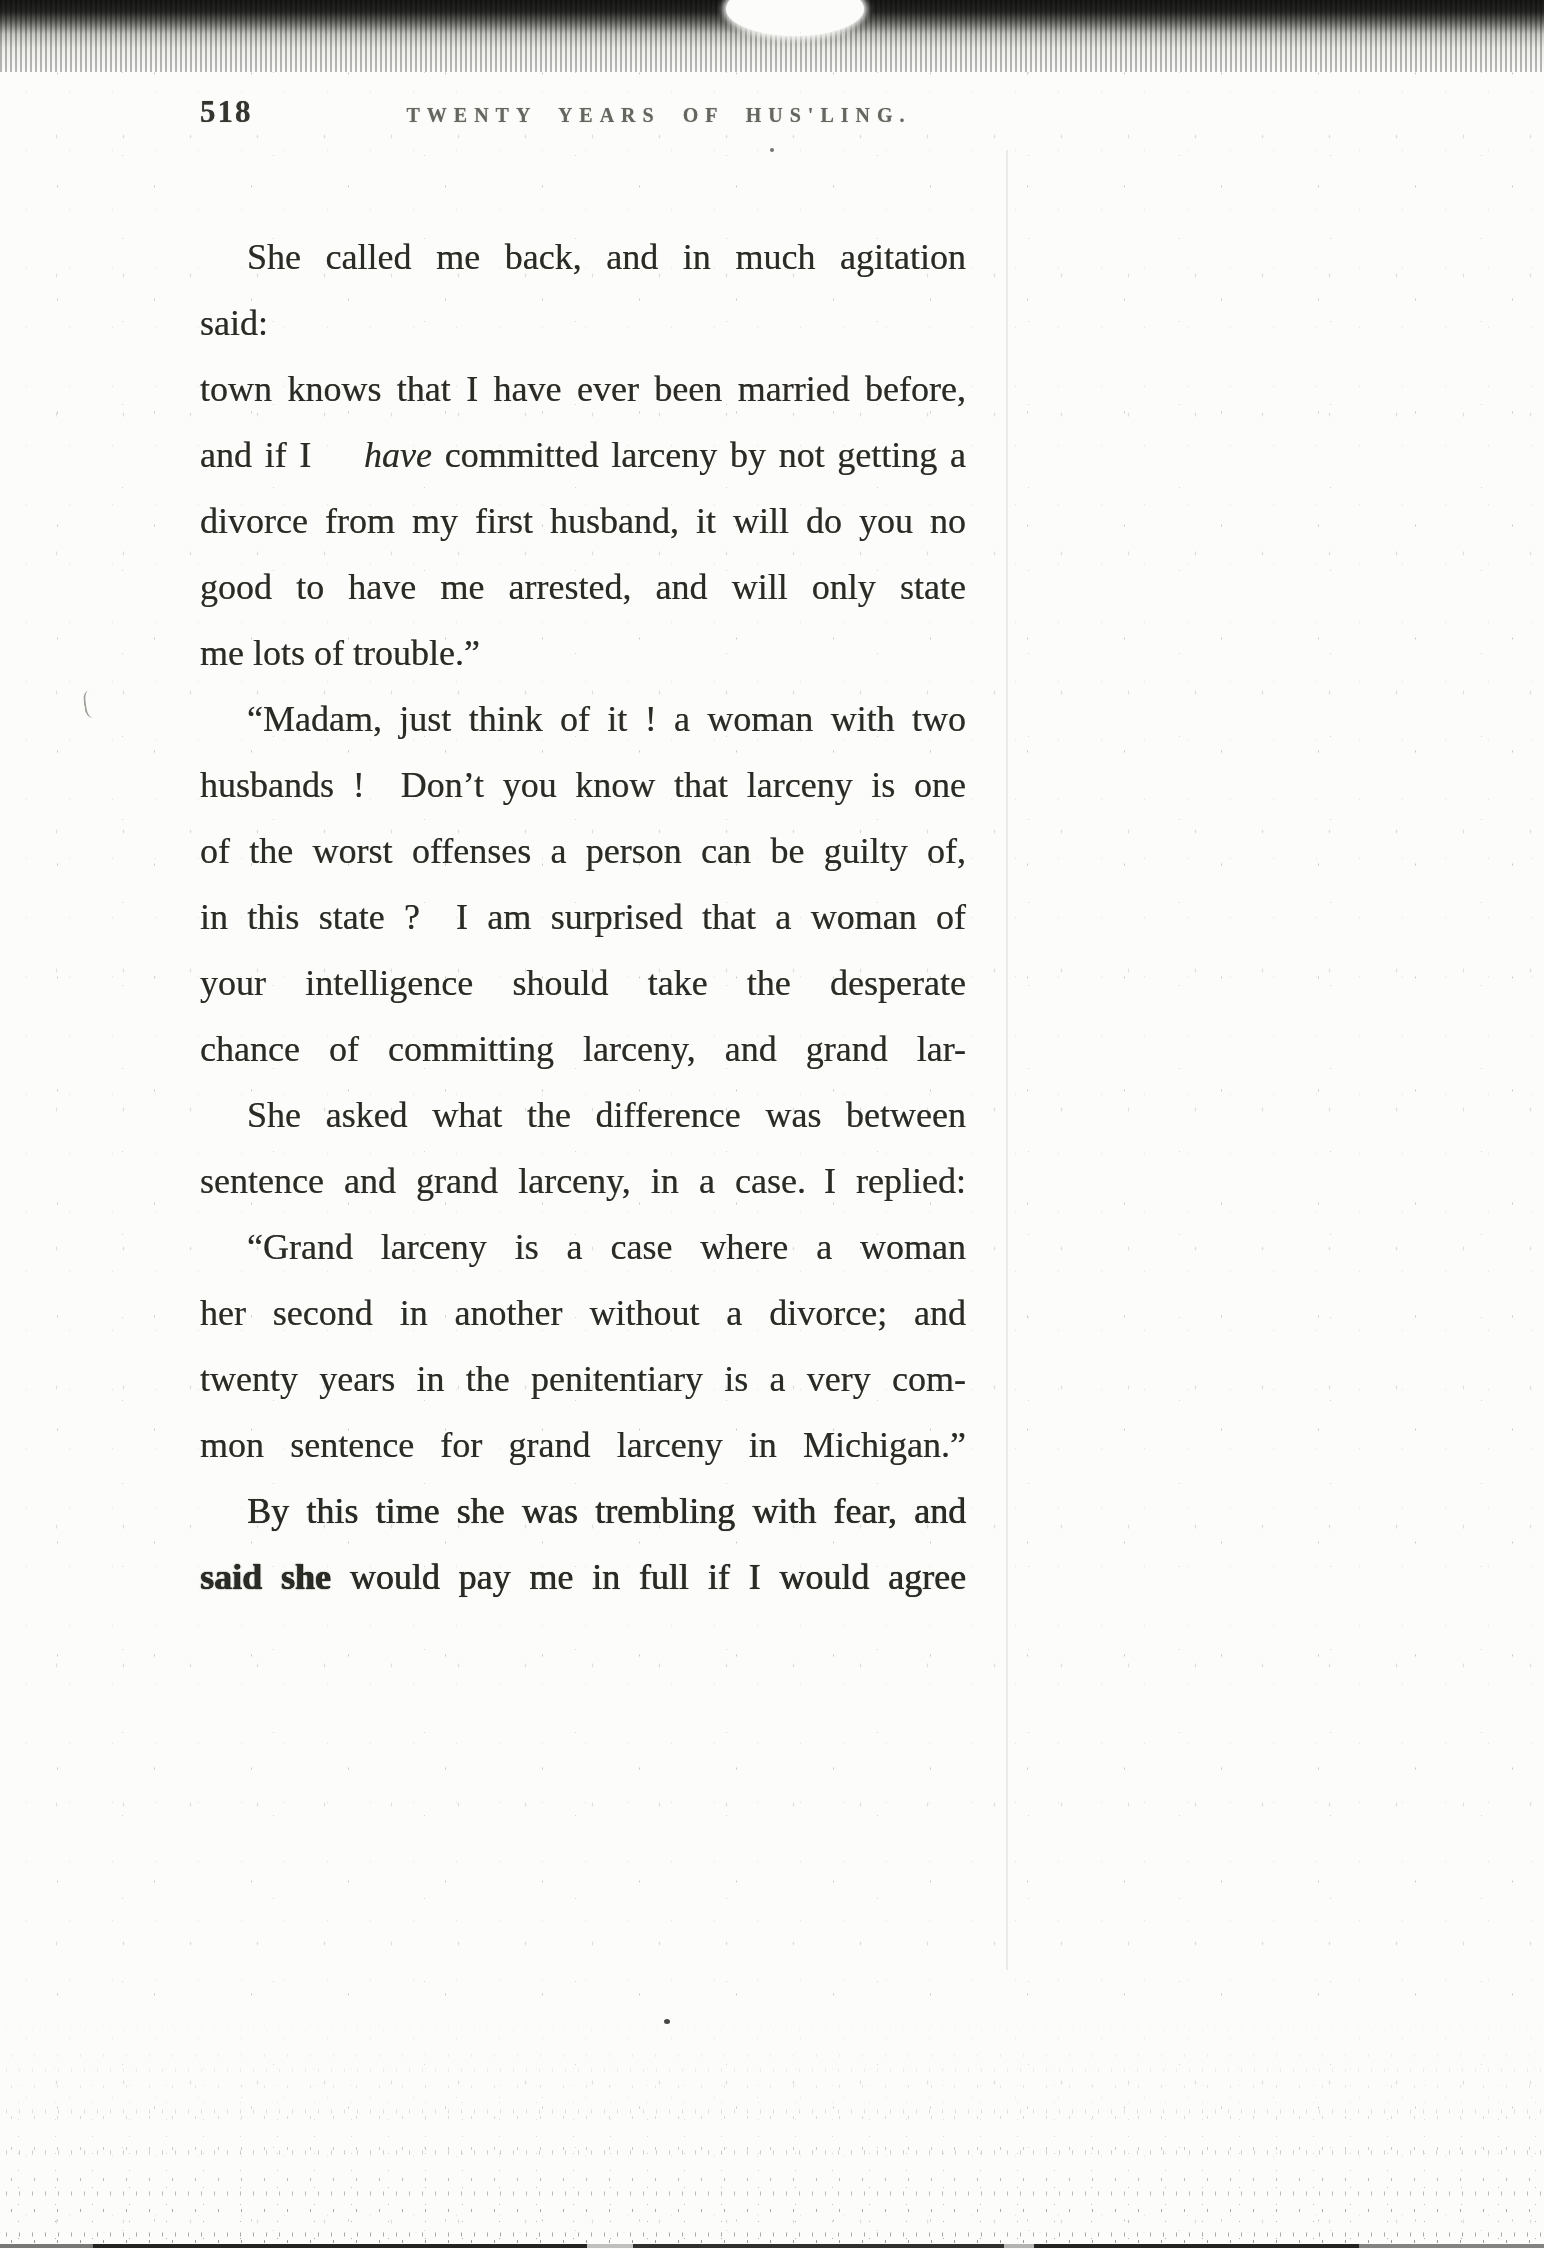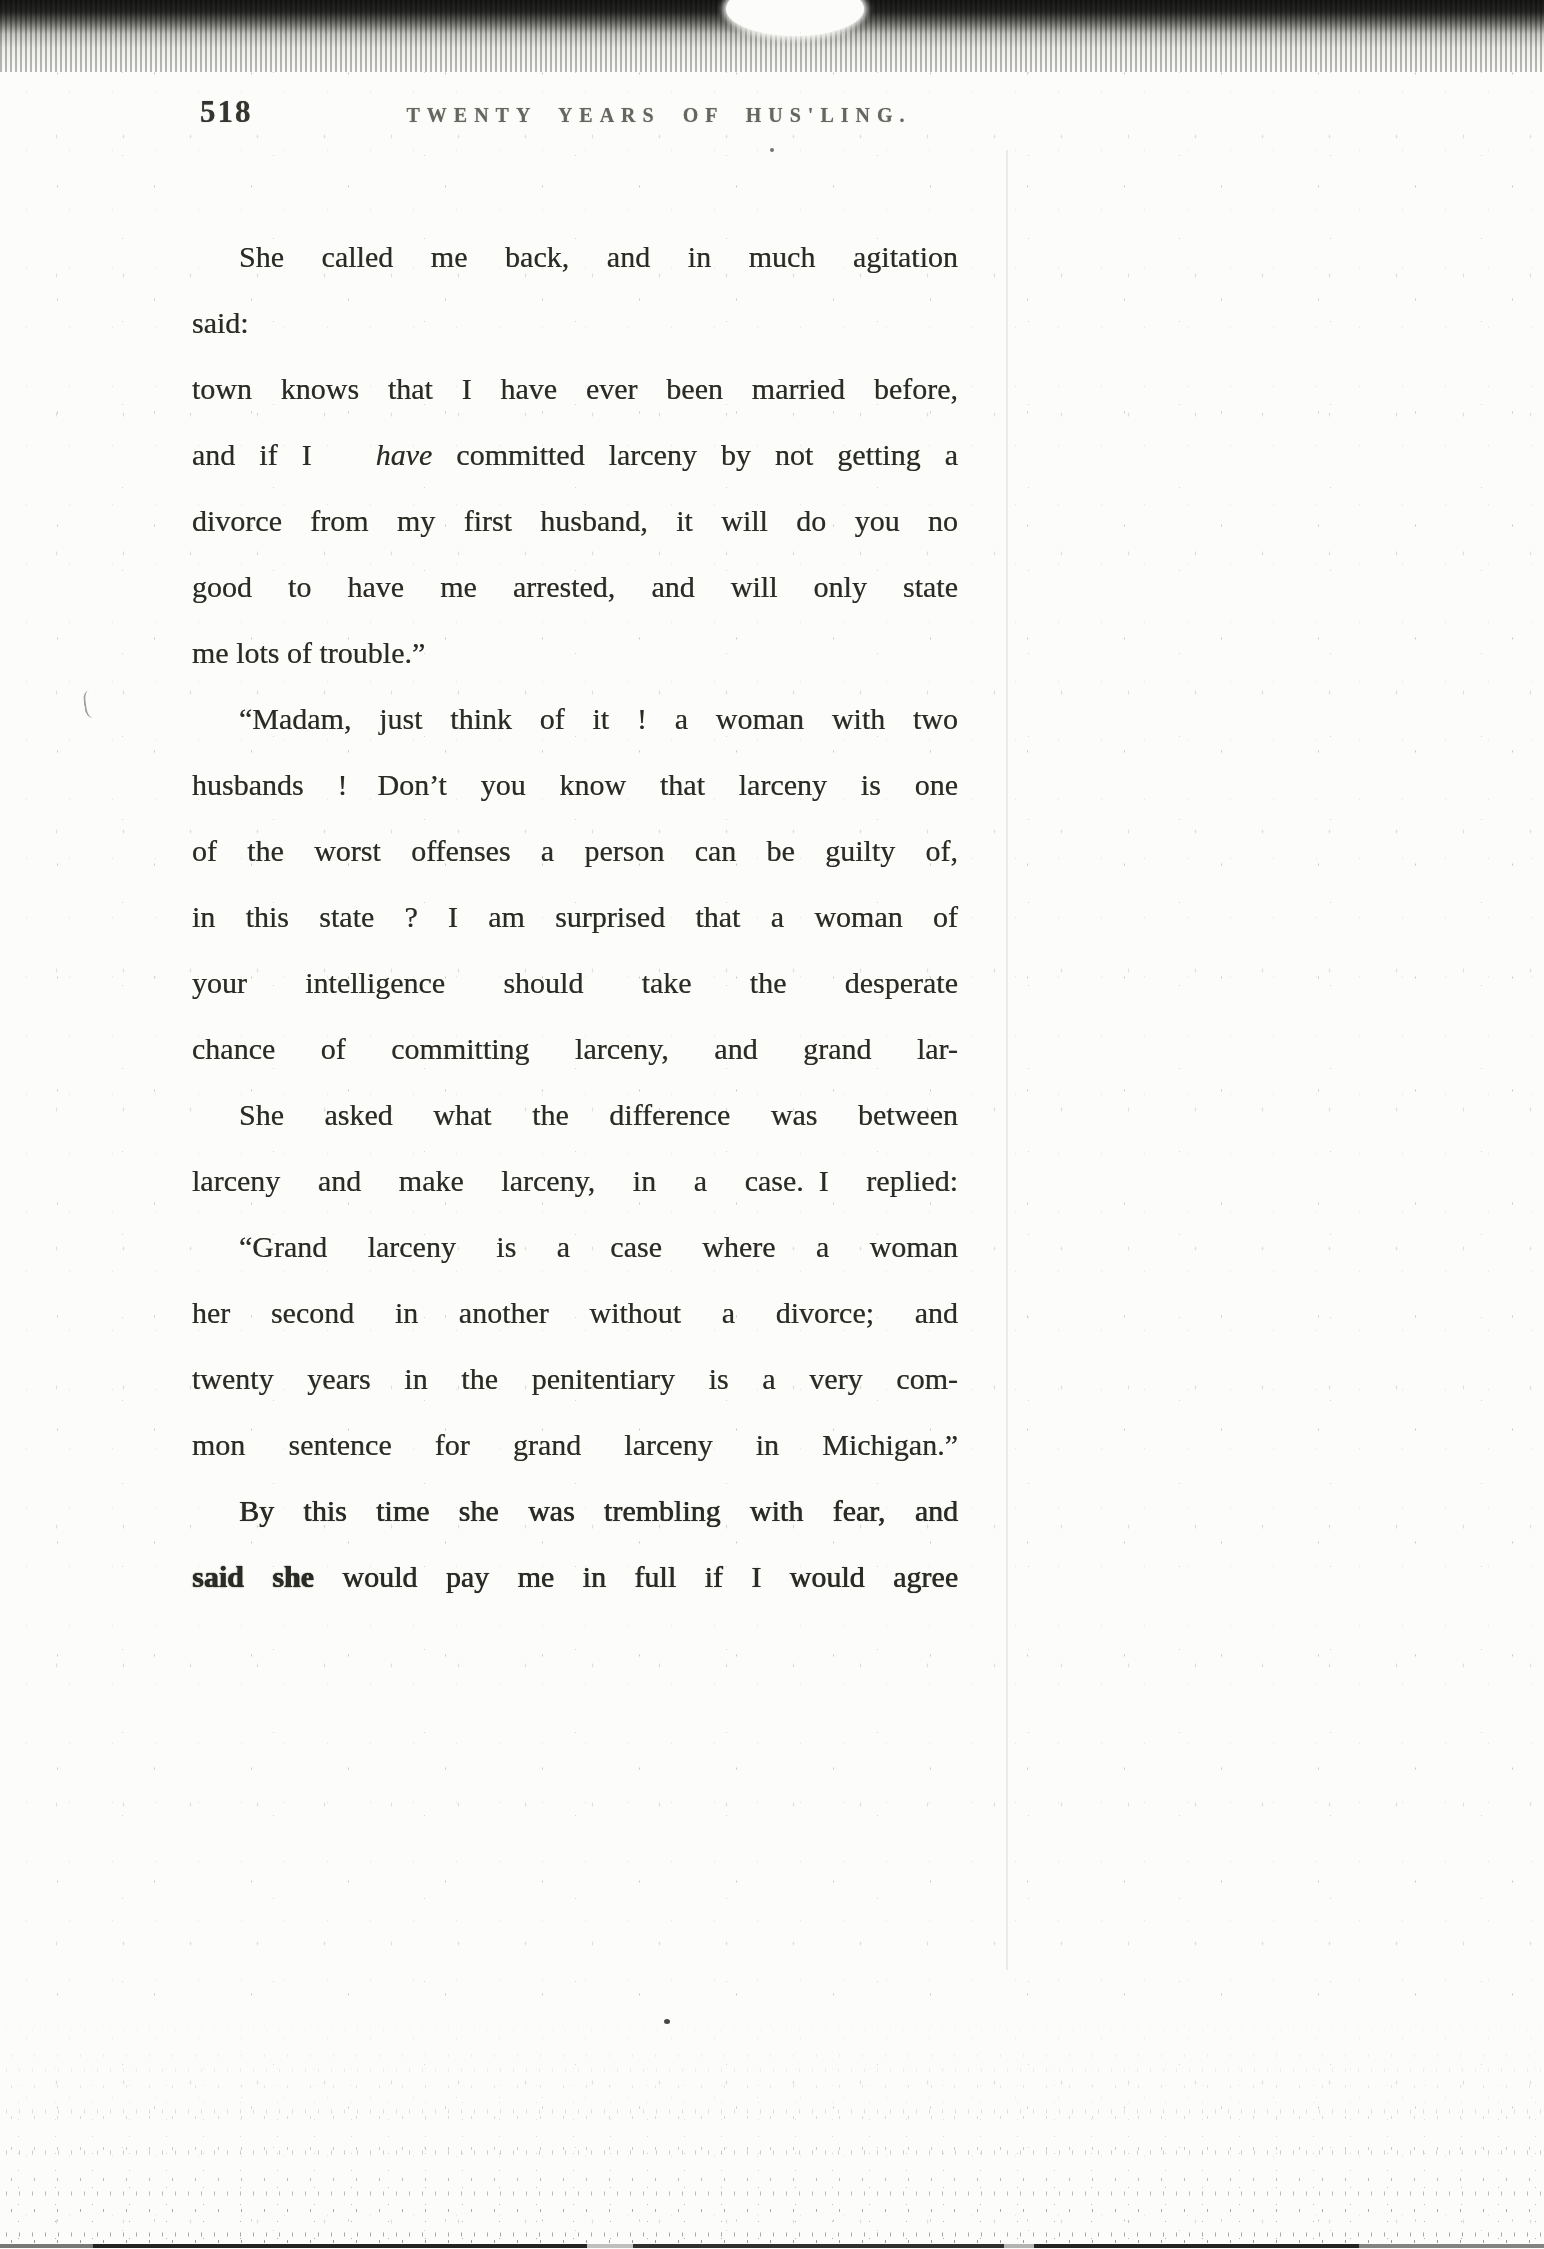--- a/index.html
+++ b/index.html
@@ -98,22 +98,22 @@
     letter-spacing: 7px;
     word-spacing: 10px;
     color: #46463f;
     opacity: .82;
     text-shadow: 0 0 1px rgba(60,60,52,.55);
     white-space: nowrap;
   }
 
   
   .text-col {
-    position: absolute; left: 192px; top: 224px; width: 766px;
-    font-size: 30px;
+    position: absolute; left: 200px; top: 224px; width: 766px;
+    font-size: 36px;
     line-height: 66px;
     color: var(--ink, #2b2b26);
     text-shadow: 0.3px 0.3px 0 rgba(55,55,48,.45), -0.3px -0.2px 0 rgba(55,55,48,.3);
   }
   .para { margin: 0; }
   .ln { display: block; text-align: justify; }
   .ln.full { text-align-last: justify; }
   .ln.ind { text-indent: 47px; }
   .it { font-style: italic; margin-left: 40px; }
   .dark { text-shadow: 0.5px 0 0 currentColor, 0 0 1px rgba(20,20,16,.45); }
@@ -153,21 +153,21 @@
       <span class="ln full ind">“Madam, just think of it ! a woman with two</span>
       <span class="ln full">husbands ! Don’t you know that larceny is one</span>
       <span class="ln full">of the worst offenses a person can be guilty of,</span>
       <span class="ln full">in this state ? I am surprised that a woman of</span>
       <span class="ln full">your intelligence should take the desperate</span>
       <span class="ln full">chance of committing larceny, and grand lar-</span>
     </p>
 
     <p class="para">
       <span class="ln full ind">She asked what the difference was between</span>
-      <span class="ln full">larceny and make larceny, in a case. I replied:</span>
+      <span class="ln full">sentence and grand larceny, in a case. I replied:</span>
     </p>
 
     <p class="para">
       <span class="ln full ind">“Grand larceny is a case where a woman</span>
       <span class="ln full">her second in another without a divorce; and</span>
       <span class="ln full">twenty years in the penitentiary is a very com-</span>
       <span class="ln full">mon sentence for grand larceny in Michigan.”</span>
     </p>
 
     <p class="para">

